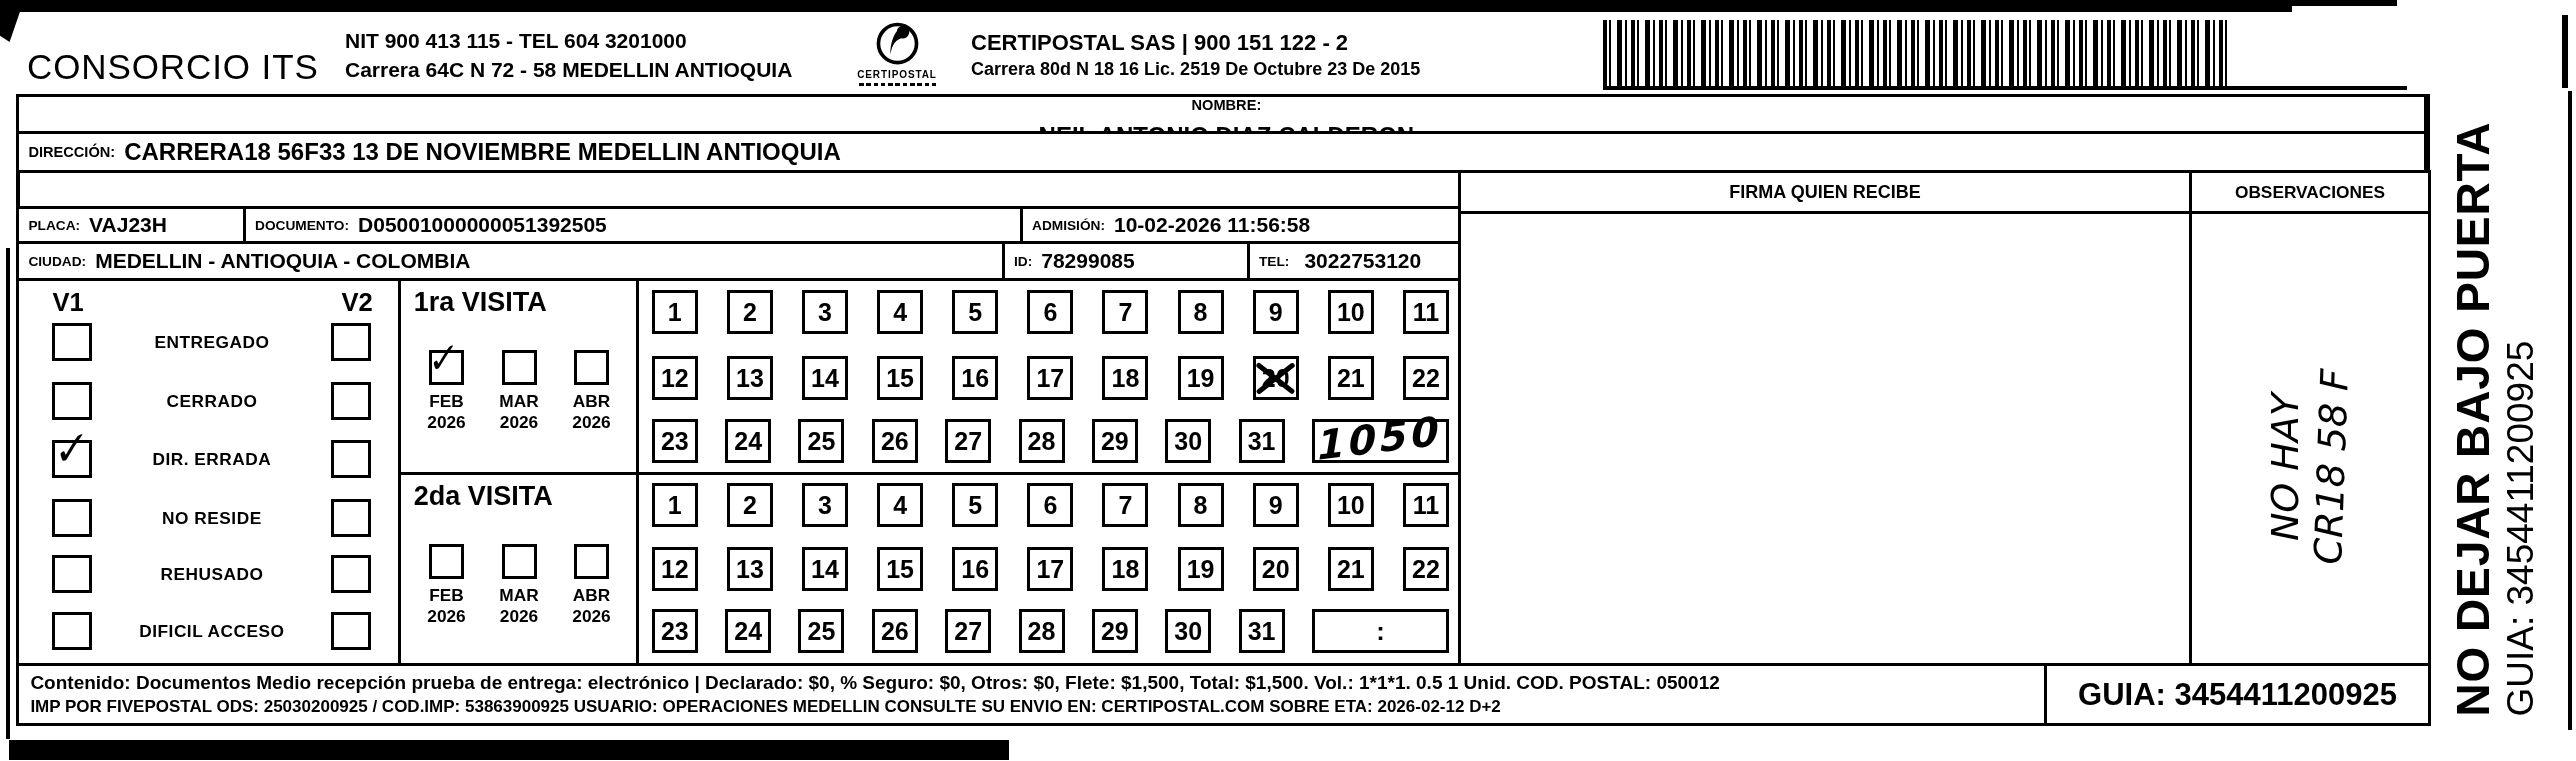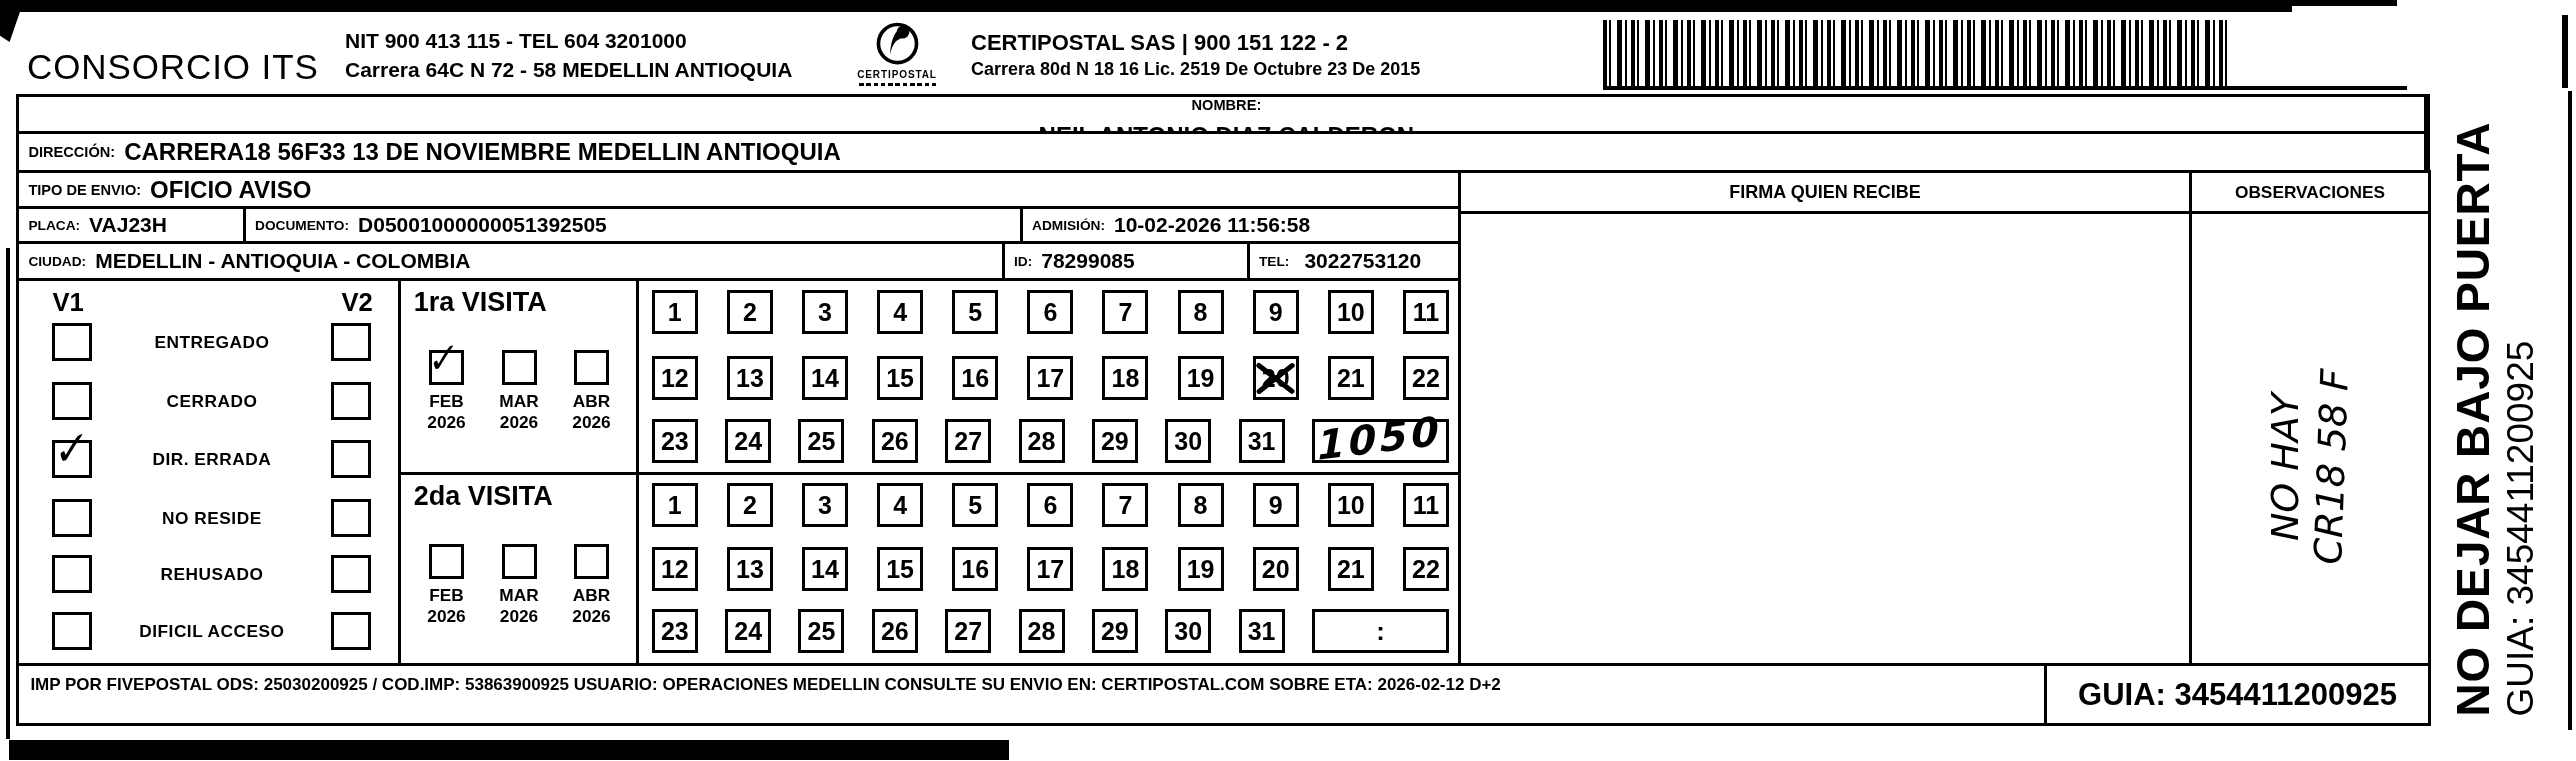--- a/index.html
+++ b/index.html
@@ -110,24 +110,20 @@
 
   <div class="cell" style="left:16.4px;top:94px;width:2411px;height:41px;flex-direction:column;">
     <span class="lbl">NOMBRE:</span>
     <span class="val">NEIL ANTONIO DIAZ CALDERON</span>
   </div>
   <div class="cell" style="left:16.4px;top:131px;width:2411px;height:42px;">
     <span class="lbl">DIRECCIÓN:</span>
     <span class="val">CARRERA18 56F33 13 DE NOVIEMBRE MEDELLIN ANTIOQUIA</span>
   </div>
 
-  <div class="cell" style="left:16.4px;top:170px;width:1446px;height:40px;">
-    <span class="lbl">TIPO DE ENVIO:</span>
-    <span class="val">OFICIO AVISO</span>
-  </div>
 
   <div class="cell" style="left:16.4px;top:206px;width:230px;height:38px;">
     <span class="lbl-sm">PLACA:</span>
     <span class="val-sm">VAJ23H</span>
   </div>
   <div class="cell" style="left:243px;top:206px;width:781px;height:38px;">
     <span class="lbl-sm">DOCUMENTO:</span>
     <span class="val-sm">D05001000000051392505</span>
   </div>
   <div class="cell" style="left:1020px;top:206px;width:442px;height:38px;">
@@ -324,20 +320,21 @@
   <div class="cell" style="left:2189px;top:170px;width:242px;height:497px;padding:12px;display:block;">
     <div class="col-header" style="font-size:17.3px;">OBSERVACIONES</div>
     <div class="obs-note" style="left:-57px;top:239px;">
       <span class="l1">NO HAY</span>
       <span class="l2">CR18 58 F</span>
     </div>
   </div>
 
   <div class="cell" style="left:16.4px;top:663px;width:2031px;height:63px;padding-left:0;align-items:flex-start;">
     <span class="footer-text">
+      <span class="f1">Contenido: Documentos Medio recepción prueba de entrega: electrónico | Declarado: $0, % Seguro: $0, Otros: $0, Flete: $1,500, Total: $1,500. Vol.: 1*1*1. 0.5  1 Unid. COD. POSTAL: 050012</span>
       <span class="f2">IMP POR FIVEPOSTAL ODS: 25030200925 / COD.IMP: 53863900925 USUARIO: OPERACIONES MEDELLIN CONSULTE SU ENVIO EN: CERTIPOSTAL.COM SOBRE ETA: 2026-02-12 D+2</span>
     </span>
   </div>
   <div class="cell guia-cell" style="left:2044px;top:663px;width:387px;height:63px;">GUIA: 3454411200925</div>
 
   <div class="side-block" style="left:2166px;top:335px;">
     <span class="side-warning">NO DEJAR BAJO PUERTA</span>
     <span class="side-guia">GUIA: 3454411200925</span>
   </div>
 

